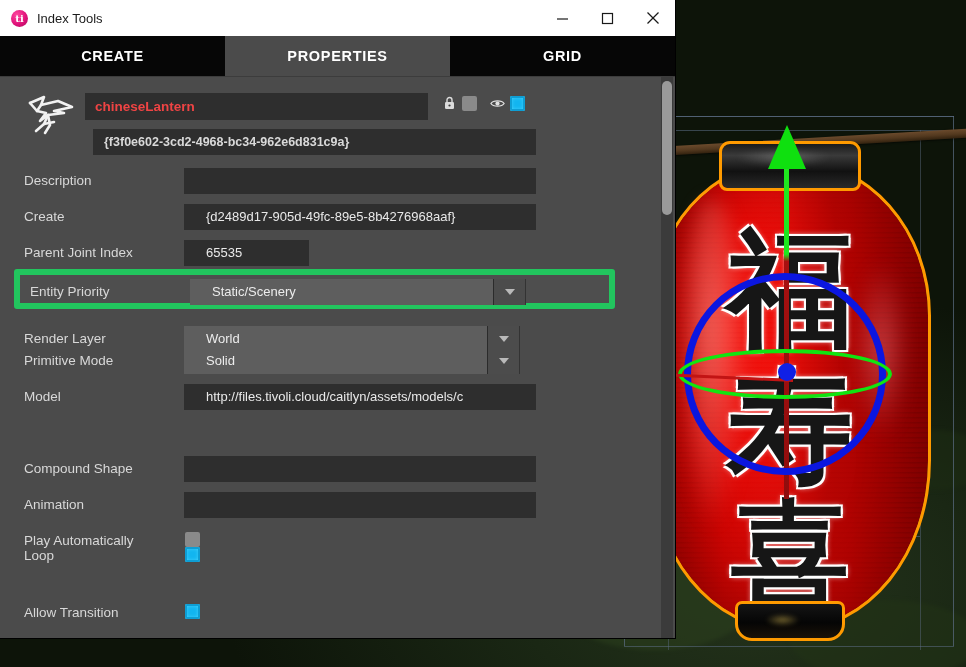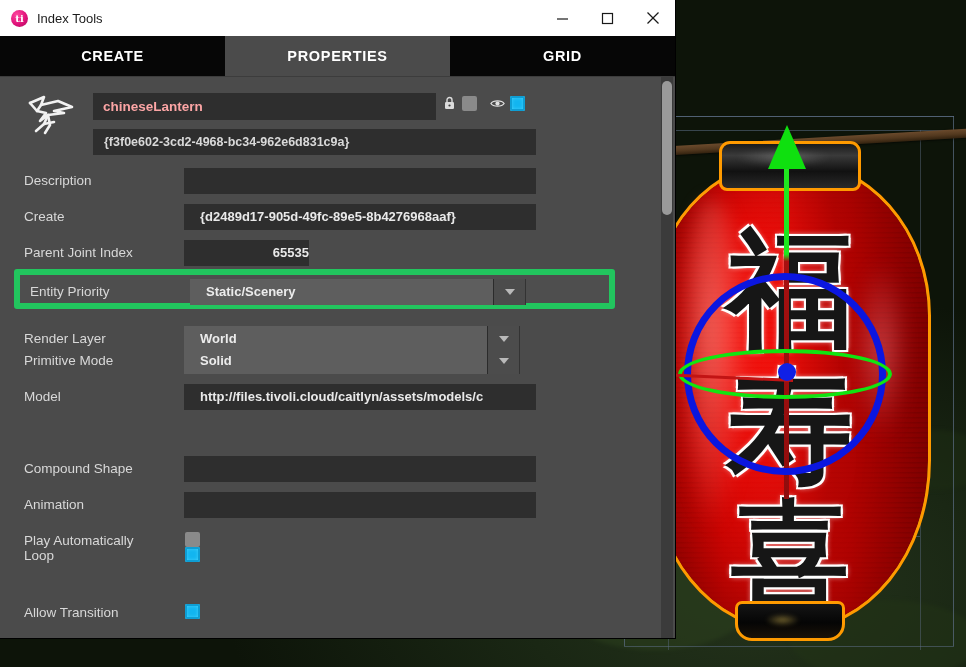--- a/index.html
+++ b/index.html
@@ -191,22 +191,22 @@
     position: absolute; left: 1px; top: 4px; width: 10px; height: 134px;
     background: #9a9a9a; border-radius: 5px;
   }
 
   
   .hdr { position: absolute; left: 0; top: 0; right: 0; height: 76px; }
   .ent-icon {
     position: absolute; left: 24px; top: 14px; width: 52px; height: 46px;
   }
   .name-field {
-    position: absolute; left: 93px; top: 16px; width: 343px; height: 27px;
-    background: #2e2e2e; color: #fca5a5;
+    position: absolute; left: 85px; top: 16px; width: 343px; height: 27px;
+    background: #2e2e2e; color: #ef4444;
     font-size: 13.5px; font-weight: 700; line-height: 27px;
     padding-left: 10px; white-space: nowrap; overflow: hidden;
     font-family: "Liberation Sans", sans-serif;
   }
   .id-field {
     position: absolute; left: 93px; top: 52px; width: 443px; height: 26px;
     background: #2e2e2e; color: #d9d9d9;
     font-size: 12.5px; font-weight: 700; line-height: 26px;
     padding-left: 11px; white-space: nowrap; overflow: hidden;
     font-family: "Liberation Sans", sans-serif;
@@ -219,22 +219,22 @@
 
   
   .row { position: absolute; left: 0; right: 0; height: 36px; }
   .row .lbl {
     position: absolute; left: 24px; top: 0; height: 36px; line-height: 36px;
     font-size: 13.5px; color: #d8d8d8;
     font-family: "Liberation Sans", sans-serif; white-space: nowrap;
   }
   .val {
     position: absolute; left: 184px; top: 5px; height: 26px;
-    font-size: 13px; font-weight: 700; color: #e9e9e9;
-    line-height: 26px; padding-left: 16px; white-space: nowrap; overflow: hidden;
+    font-size: 13px; font-weight: 400; color: #e9e9e9;
+    line-height: 26px; padding-left: 22px; white-space: nowrap; overflow: hidden;
     font-family: "Liberation Sans", sans-serif;
   }
   .val.text  { background: #2e2e2e; width: 352px; }
   .val.narrow{ background: #2e2e2e; width: 125px; }
   .val.blank { background: #2e2e2e; width: 352px; }
   .val.select{
     background: #5e5e5e; width: 336px; color: #ececec;
     border-right: 1px solid #333;
   }
   .sel-btn {
@@ -377,21 +377,21 @@
         <div class="row" style="top:86px;">
           <div class="lbl">Description</div>
           <div class="val blank"></div>
         </div>
 
         <div class="row" style="top:122px;">
           <div class="lbl">Create</div>
           <div class="val text">{d2489d17-905d-49fc-89e5-8b4276968aaf}</div>
         </div>
 
-        <div class="row" style="top:158px;text-align:right;">
+        <div class="row" style="top:158px;">
           <div class="lbl">Parent Joint Index</div>
           <div class="val narrow">65535</div>
         </div>
 
         <div class="row highlight" style="top:192px;">
           <div class="lbl">Entity Priority</div>
           <div class="val select">Static/Scenery</div>
           <div class="sel-btn">
               <i></i>
             </div>

